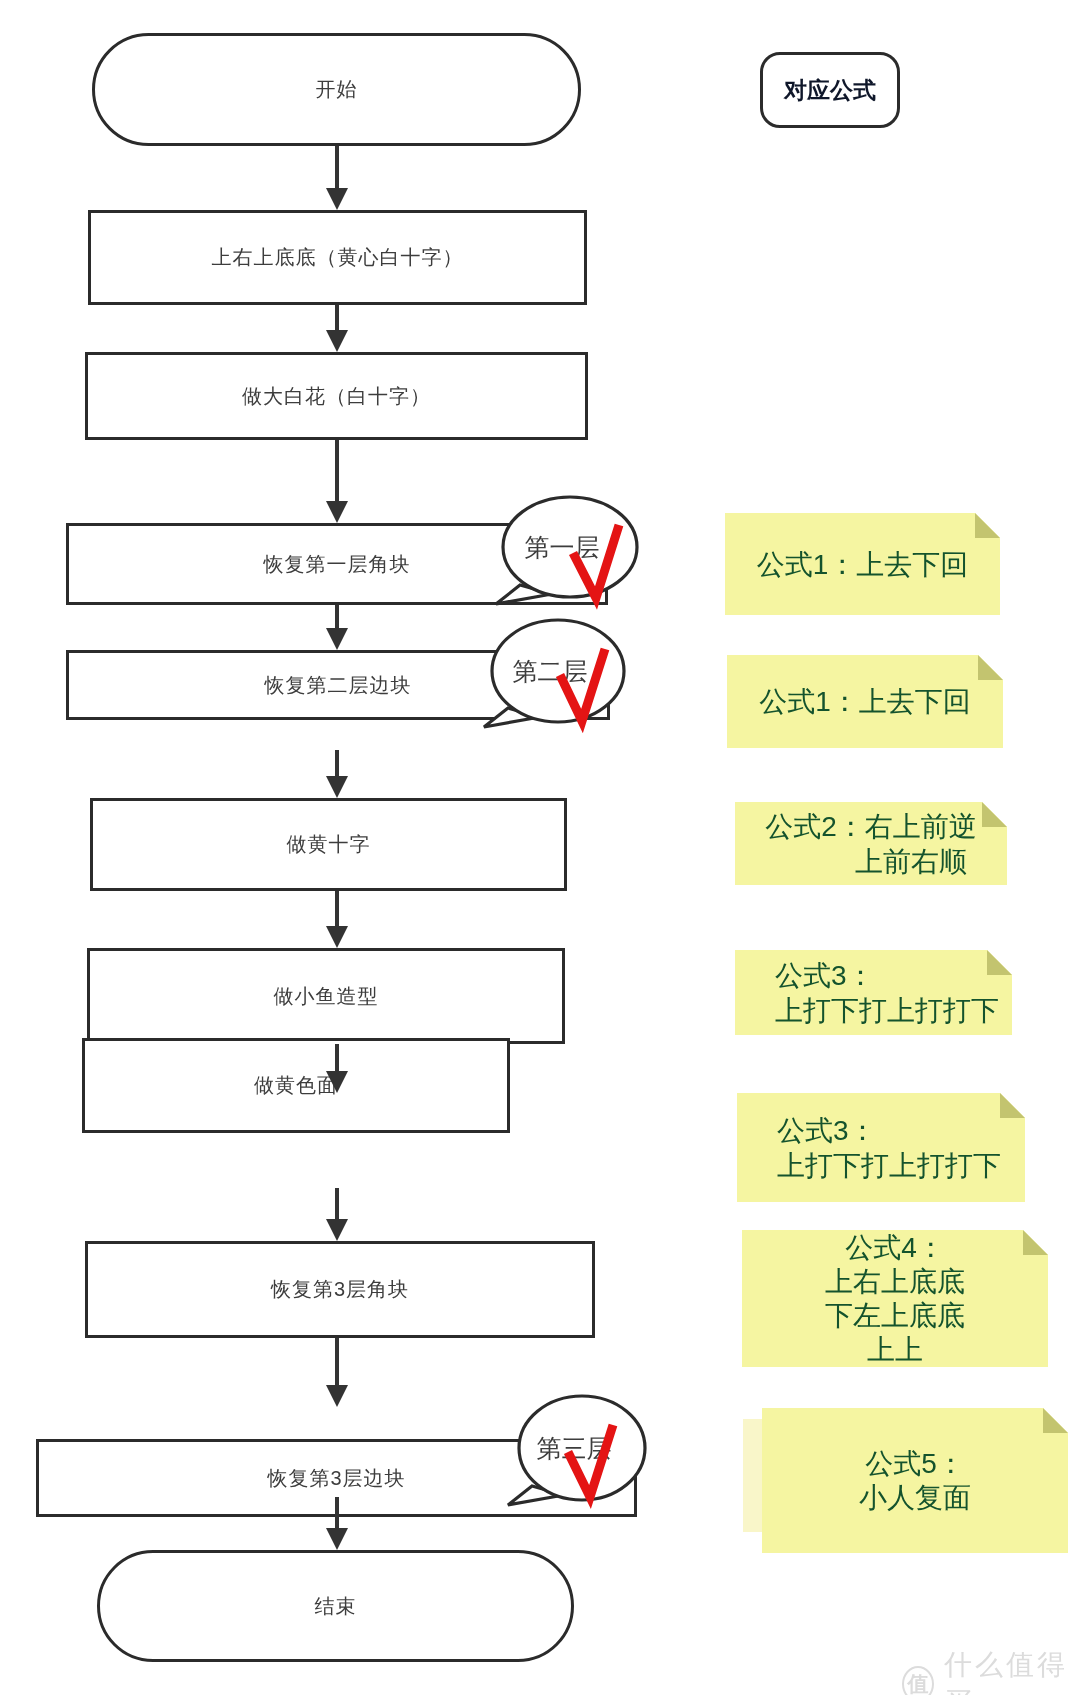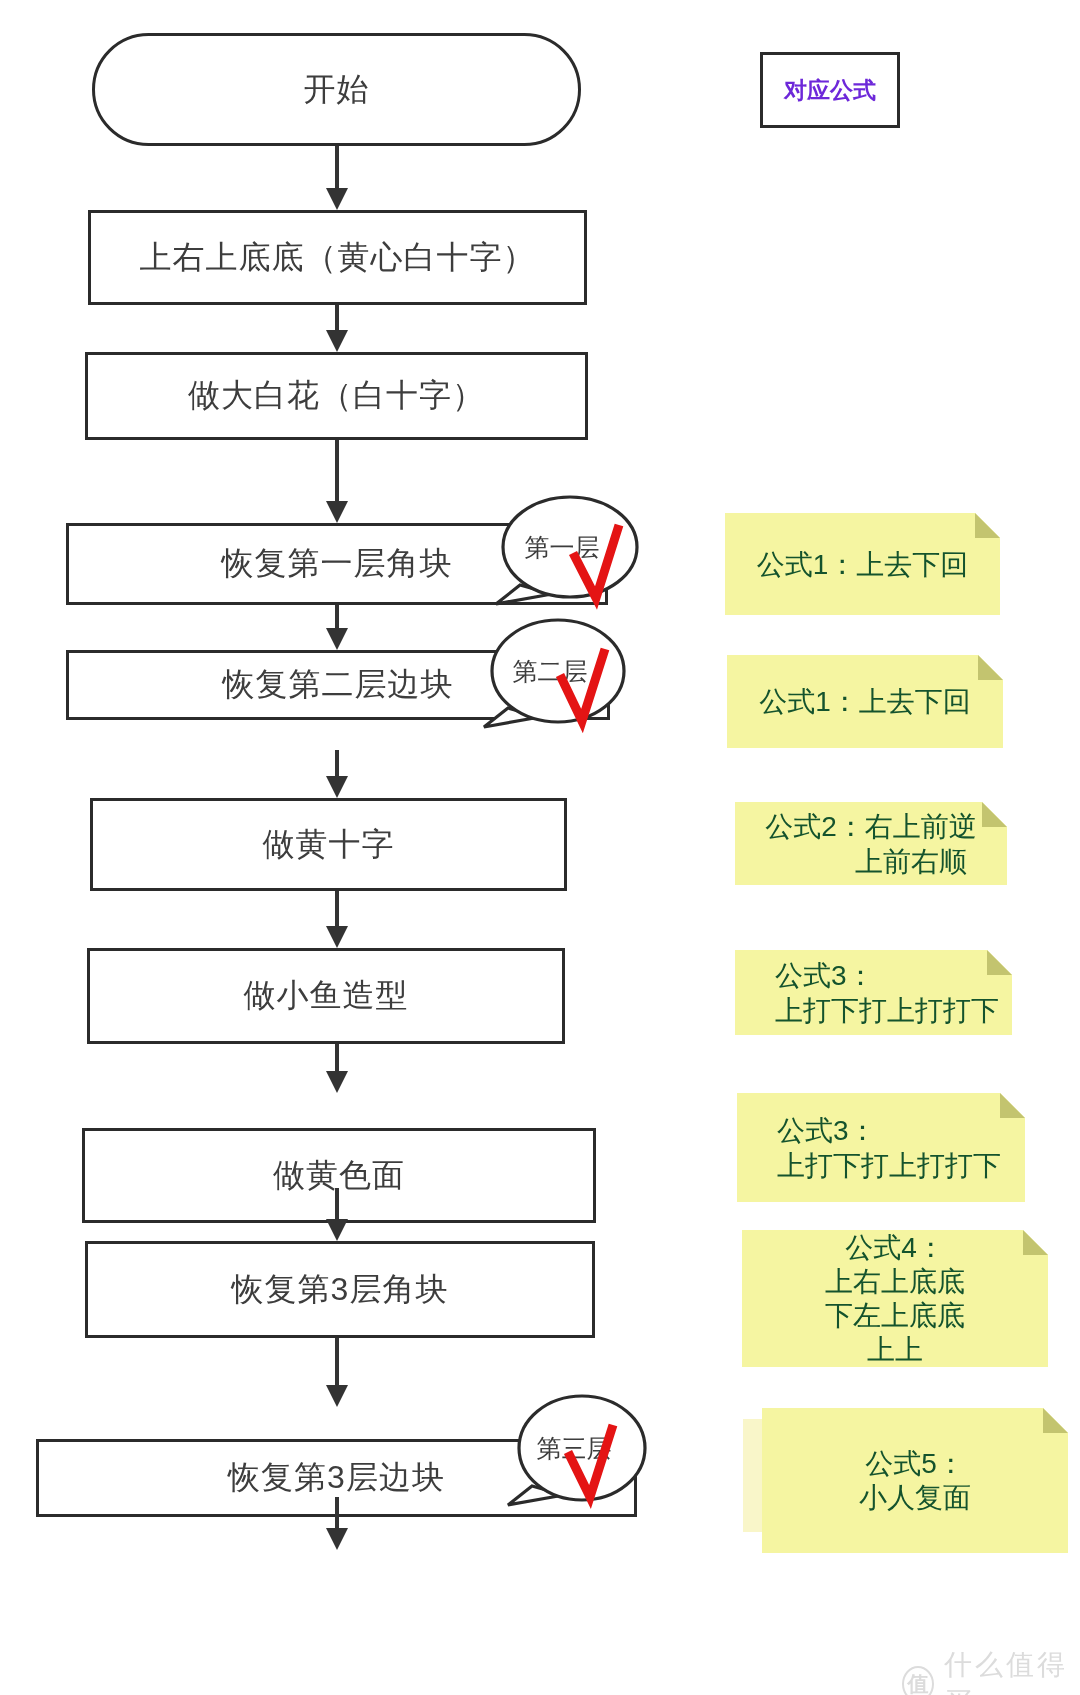--- a/index.html
+++ b/index.html
@@ -10,33 +10,33 @@
     overflow:hidden;
     font-family:"Liberation Sans","DejaVu Sans",sans-serif;
   }
   
   .node{
     position:absolute;
     box-sizing:border-box;
     border:3.5px solid #2b2b2b;
     background:#ffffff;
     display:flex;align-items:center;justify-content:center;
-    font-size:32px;color:#3d3d3d;
+    font-size:20px;color:#3d3d3d;
     letter-spacing:1px;
     z-index:1;
   }
   .stadium{border-radius:60px;}
   
   .legend{
     position:absolute;
     box-sizing:border-box;
-    border:3.5px solid #2b2b2b;border-radius:0;
+    border:3.5px solid #2b2b2b;border-radius:20px;
     background:#ffffff;
     display:flex;align-items:center;justify-content:center;
-    font-size:23px;font-weight:bold;color:#6d28d9;
+    font-size:23px;font-weight:bold;color:#0f172a;
     z-index:1;
   }
   
   .note{
     position:absolute;
     box-sizing:border-box;
     background:#f5f5a1;
     display:flex;flex-direction:column;justify-content:center;
     font-size:28px;color:#14532d;
     line-height:35px;
@@ -107,32 +107,35 @@
   </div>
 
   <div class="node" style="left:90px;top:798px;width:477px;height:93px">
     <span>做黄十字</span>
   </div>
 
   <div class="node" style="left:87px;top:948px;width:478px;height:96px">
     <span>做小鱼造型</span>
   </div>
 
-  <div class="node" style="left:82px;top:1128px;width:514px;height:95px">
+  <div class="node" style="left:82px;top:1038px;width:428px;height:95px">
     <span>做黄色面</span>
   </div>
 
   <div class="node" style="left:85px;top:1241px;width:510px;height:97px">
     <span>恢复第3层角块</span>
   </div>
 
   <div class="node" style="left:36px;top:1439px;width:601px;height:78px">
     <span>恢复第3层边块</span>
   </div>
 
+  <div class="node stadium" style="left:97px;top:1550px;width:477px;height:112px">
+    <span>结束</span>
+  </div>
 
   <div class="legend" style="left:760px;top:52px;width:140px;height:76px">
     <span>对应公式</span>
   </div>
 
   <div class="note" style="left:725px;top:513px;width:275px;height:102px">
     <span class="fold-cut"></span>
     <span class="fold-flap"></span>
     <div class="nline nc">公式1：上去下回</div>
   </div>

